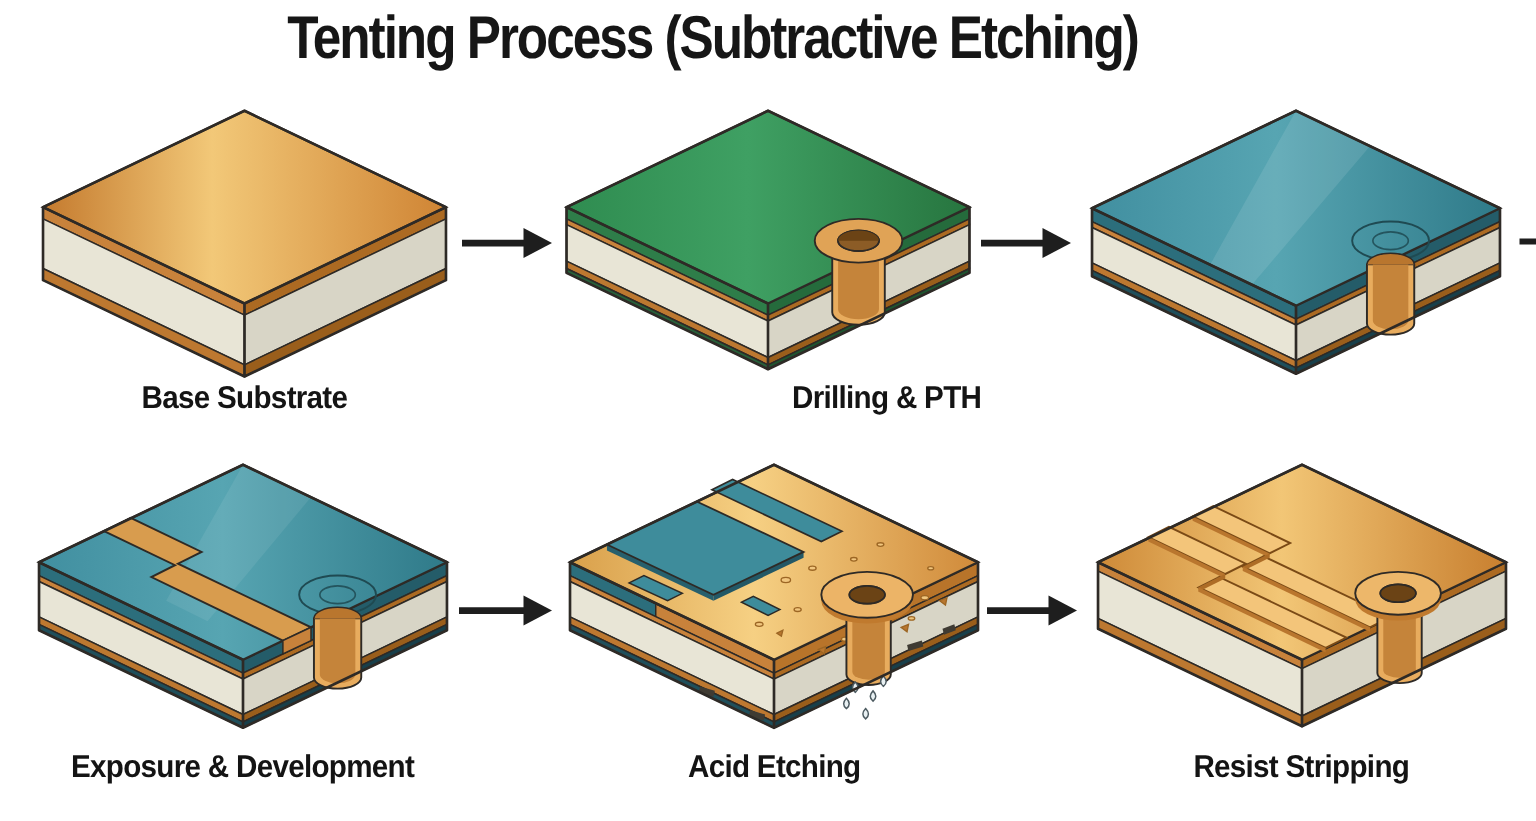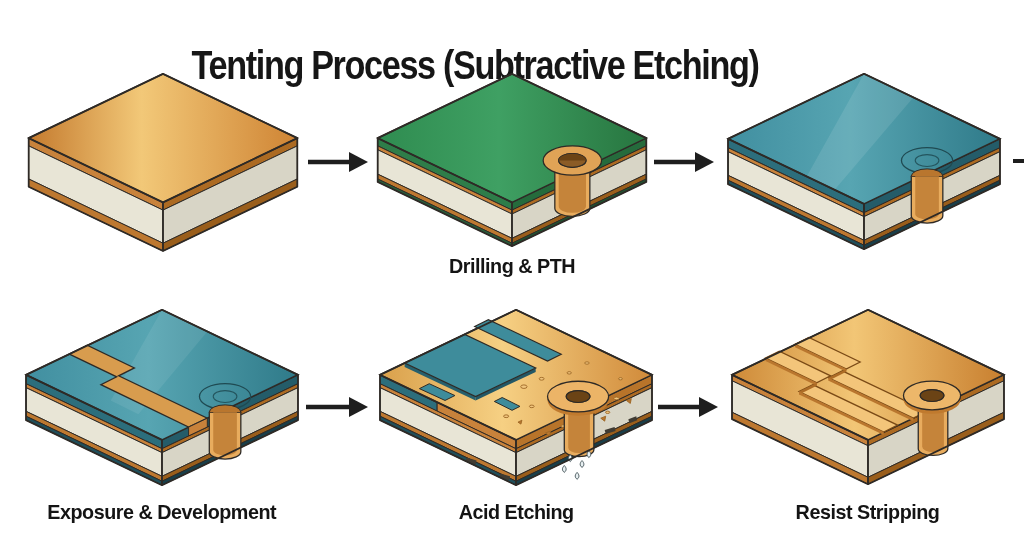--- a/index.html
+++ b/index.html
@@ -2,21 +2,21 @@
 <html><head>
 <meta charset="utf-8">
 <style>
   html,body{margin:0;padding:0;background:#ffffff;}
   .canvas{
     position:relative;width:1024px;height:547px;background:#ffffff;
     font-family:"Liberation Sans",sans-serif;overflow:hidden;
   }
   .title{
     position:absolute;top:4px;left:0;width:950px;text-align:center;
-    font-size:38px;font-weight:bold;color:#161616;letter-spacing:-1.5px;margin-top:39px;
+    font-size:38px;font-weight:bold;color:#161616;letter-spacing:-1.5px;
   }
   .title span{display:inline-block;transform:scale(0.90,1.06);transform-origin:center top;}
   .panel{position:absolute;}
   .step-label{
     position:absolute;text-align:center;font-size:21px;font-weight:bold;
     color:#141414;letter-spacing:-0.5px;white-space:nowrap;
   }
   .step-label span{display:inline-block;transform:scaleX(0.94);transform-origin:center;}
   .arrow{position:absolute;}
   .edge-dash{position:absolute;background:#1e1e1e;}
@@ -112,21 +112,22 @@
         <ellipse cx="214" cy="102" rx="26" ry="13" fill="none" stroke="#1F4A52" stroke-width="1.3"></ellipse>
         <ellipse cx="214" cy="102" rx="12" ry="6" fill="none" stroke="#1F4A52" stroke-width="1.1" opacity="0.85"></ellipse>
         <path d="M198,118 L198,158 A16,7.5 0 0 0 230,158 L230,118 Z" fill="#E8AC5E" stroke="#2E2A26" stroke-width="1.3"></path>
         <path d="M202,118 L202,156 A12,5.8 0 0 0 226,156 L226,118 Z" fill="#C5843A"></path>
         <path d="M198,118 A16,7.5 0 0 1 230,118" fill="#B9762E" stroke="#2E2A26" stroke-width="1"></path>
       </g>
       <path d="M150,14 L288,80 L288,126 L150,192 L12,126 L12,80 Z M12,80 L150,146 M150,146 L150,192" fill="none" stroke="#2E2A26" stroke-width="1.8" stroke-linejoin="round"></path>
     </svg>
   </div>
 
-  <div class="step-label" style="left:366px;top:254px;width:292px;"><span>Drilling &amp; PTH</span></div>
+  <div class="step-label" style="left:17px;top:254px;width:292px;"><span>Base Substrate</span></div>
+  <div class="step-label" style="left:366px;top:254px;width:292px;text-align:right;"><span>Drilling &amp; PTH</span></div>
 
   <svg class="arrow" style="left:306px;top:148px;" width="64" height="28" viewBox="0 0 64 28">
     <line x1="2" y1="14" x2="46" y2="14" stroke="#1E1E1E" stroke-width="4.5"></line>
     <polygon points="43,4 62,14 43,24" fill="#1E1E1E"></polygon>
   </svg>
   <svg class="arrow" style="left:652px;top:148px;" width="64" height="28" viewBox="0 0 64 28">
     <line x1="2" y1="14" x2="46" y2="14" stroke="#1E1E1E" stroke-width="4.5"></line>
     <polygon points="43,4 62,14 43,24" fill="#1E1E1E"></polygon>
   </svg>
   <div class="edge-dash" style="left:1013px;top:159px;width:11px;height:4px;"></div>

